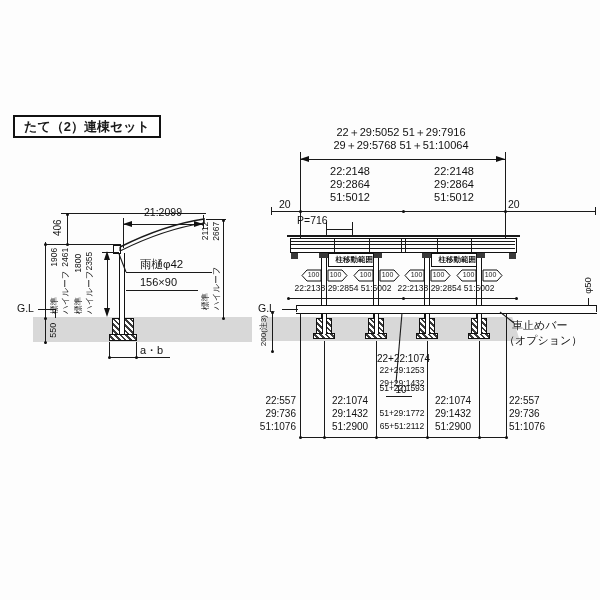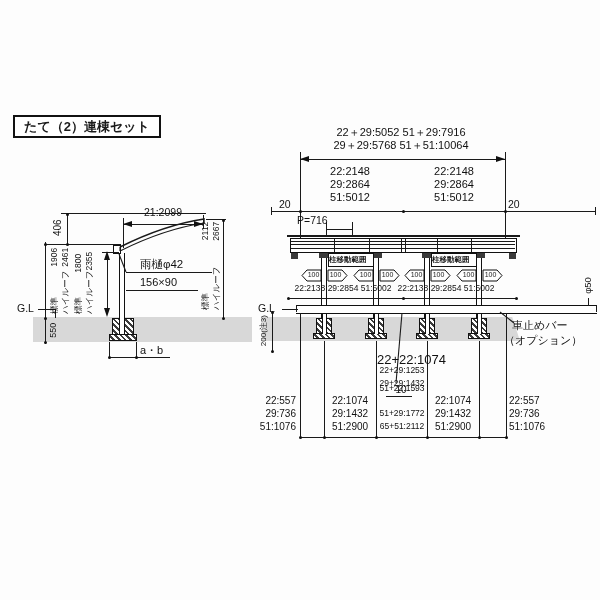--- a/index.html
+++ b/index.html
@@ -24,21 +24,21 @@
   .band{position:absolute;background:#d8d8d8;z-index:0}
   .hatch{position:absolute;box-sizing:border-box;border:1px solid #111;z-index:1;
          background:repeating-linear-gradient(45deg,#fff 0 2px,#3c3c3c 2px 4px)}
   .post{position:absolute;box-sizing:border-box;background:#fff;z-index:2;
         border-left:1.3px solid #111;border-right:1.3px solid #111}
   .slot{position:absolute;box-sizing:border-box;background:#fff;z-index:2;
         border-left:1px solid #111;border-right:1px solid #111}
   .roofband{position:absolute;box-sizing:border-box;border:1px solid #111;background:#fff;z-index:3}
   .bracket{position:absolute;background:#3a3a3a;z-index:3}
   .rbox{position:absolute;width:44px;height:12px;background:#fff;border:1px solid #111;
-        font-weight:bold;font-size:7.5px;text-align:left;line-height:11px;z-index:6}
+        font-weight:bold;font-size:7.5px;text-align:right;line-height:11px;z-index:6}
   .mk{position:absolute;width:21px;height:13px;z-index:6}
   .mkt{position:absolute;top:2.7px;width:15px;text-align:center;font-size:7px}
   .titlebox{position:absolute;box-sizing:border-box;border:2px solid #111;background:#fff;
             font-size:13px;font-weight:bold;text-align:center;line-height:20px;z-index:7}
   svg.overlay{position:absolute;left:0;top:0;z-index:4;pointer-events:none}
 </style>
 </head>
 <body>
 
 <div id="canvas">
@@ -255,21 +255,21 @@
   <div class="dot" style="left:427px;top:437px"></div>
   <div class="dot" style="left:479px;top:437px"></div>
   <div class="dot" style="left:506px;top:437px"></div>
 
   <div class="t r" style="left:246px;top:395px;width:50px">22:557</div>
   <div class="t r" style="left:246px;top:408px;width:50px">29:736</div>
   <div class="t r" style="left:246px;top:421px;width:50px">51:1076</div>
   <div class="t c" style="left:325px;top:395px;width:50px">22:1074</div>
   <div class="t c" style="left:325px;top:408px;width:50px">29:1432</div>
   <div class="t c" style="left:325px;top:421px;width:50px">51:2900</div>
-  <div class="t c" style="left:377px;top:353px;width:50px;font-size:13px">22+22:1074</div>
+  <div class="t c" style="left:377px;top:353px;width:50px;font-size:10px">22+22:1074</div>
   <div class="t c" style="left:377px;top:366px;width:50px;font-size:8.5px">22+29:1253</div>
   <div class="t c" style="left:377px;top:379px;width:50px;font-size:8.5px">29+29:1432</div>
   <div class="t c" style="left:377px;top:384px;width:50px;font-size:8.5px">51+22:1593</div>
   <div class="t c" style="left:377px;top:409px;width:50px;font-size:8.5px">51+29:1772</div>
   <div class="t c" style="left:377px;top:422px;width:50px;font-size:8.5px">65+51:2112</div>
   <div class="t c" style="left:428px;top:395px;width:50px">22:1074</div>
   <div class="t c" style="left:428px;top:408px;width:50px">29:1432</div>
   <div class="t c" style="left:428px;top:421px;width:50px">51:2900</div>
   <div class="t" style="left:509px;top:395px;width:50px">22:557</div>
   <div class="t" style="left:509px;top:408px;width:50px">29:736</div>

